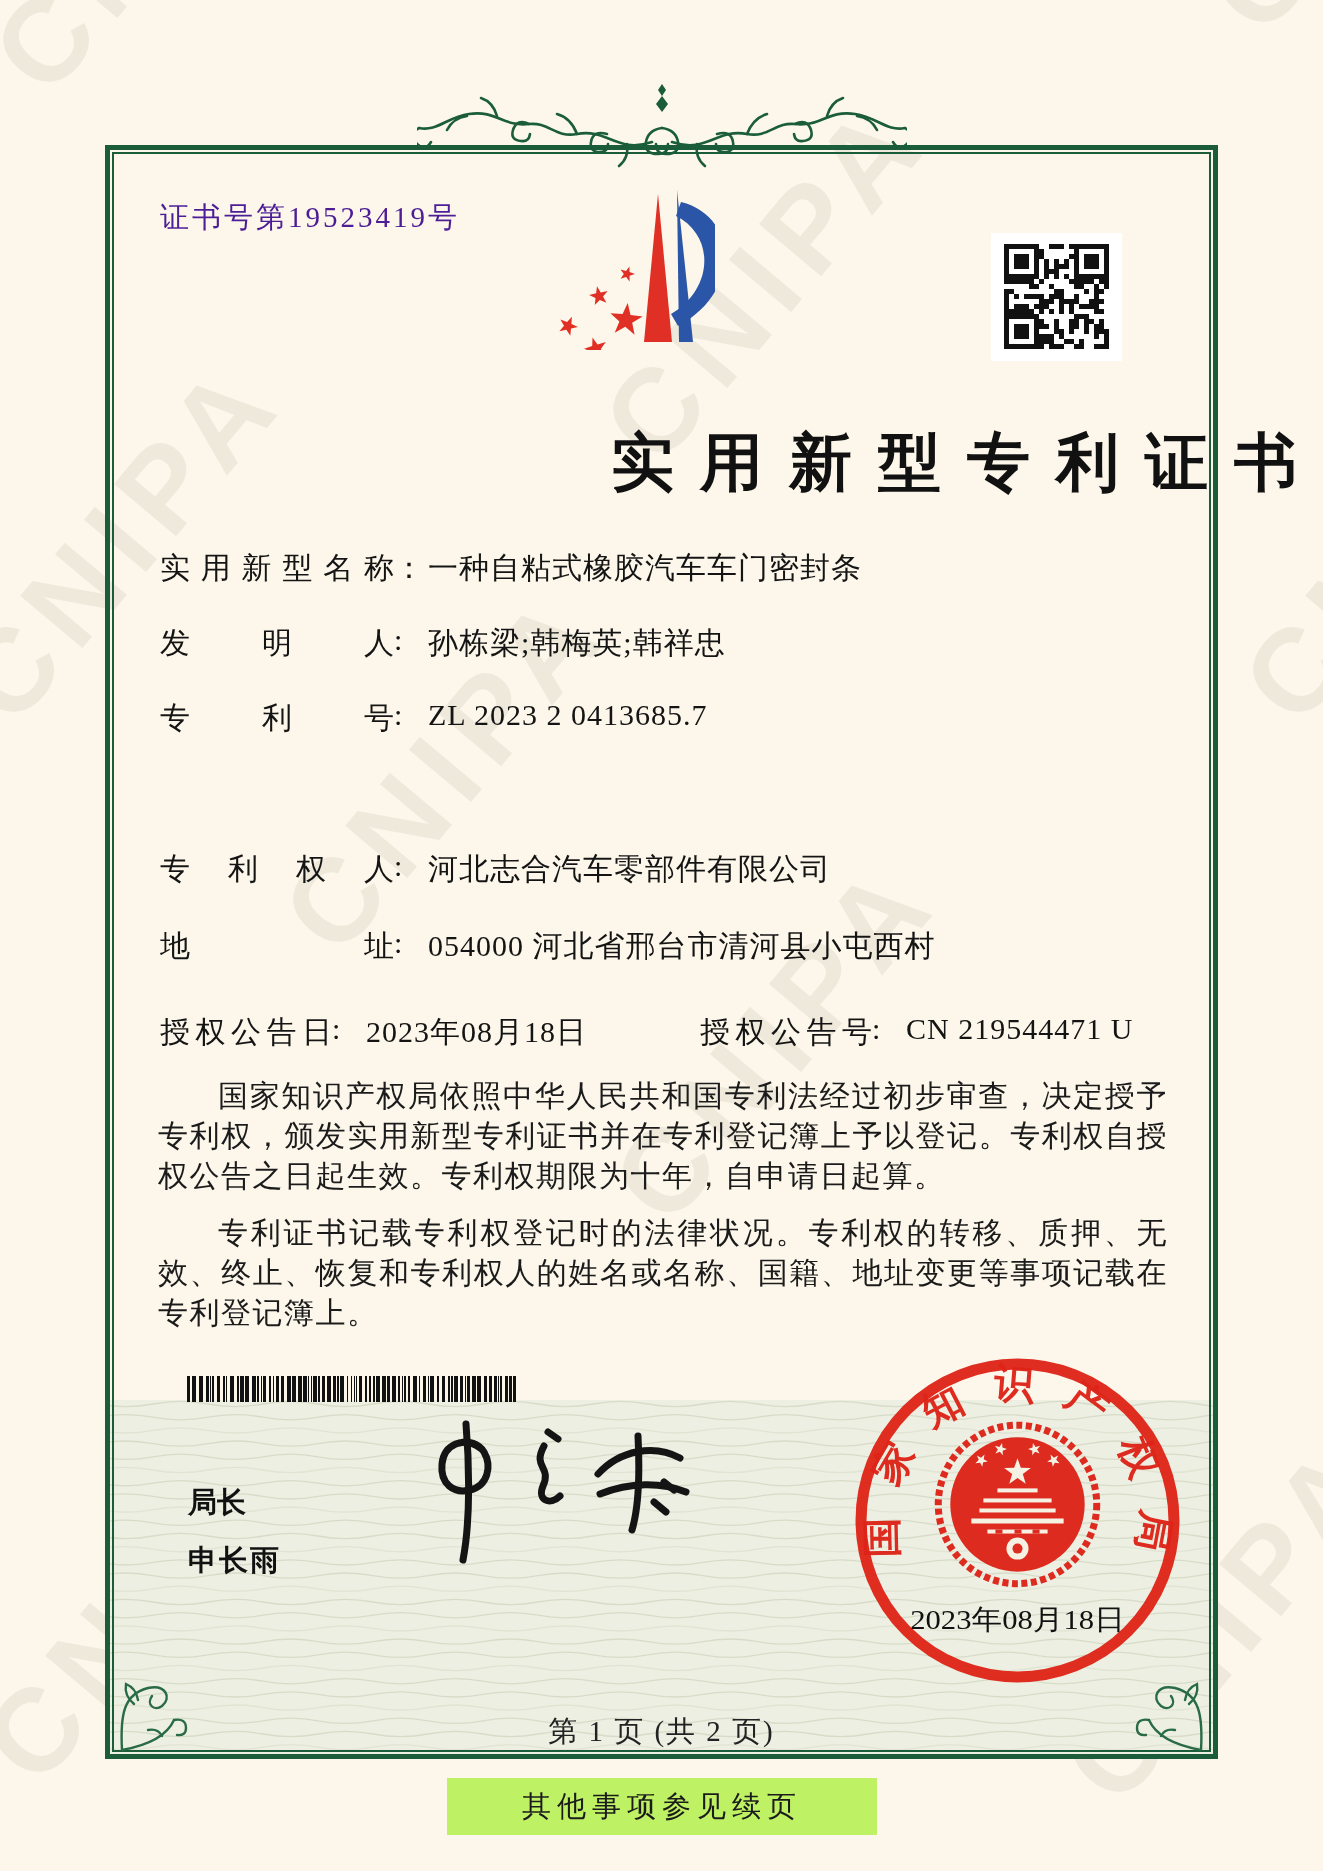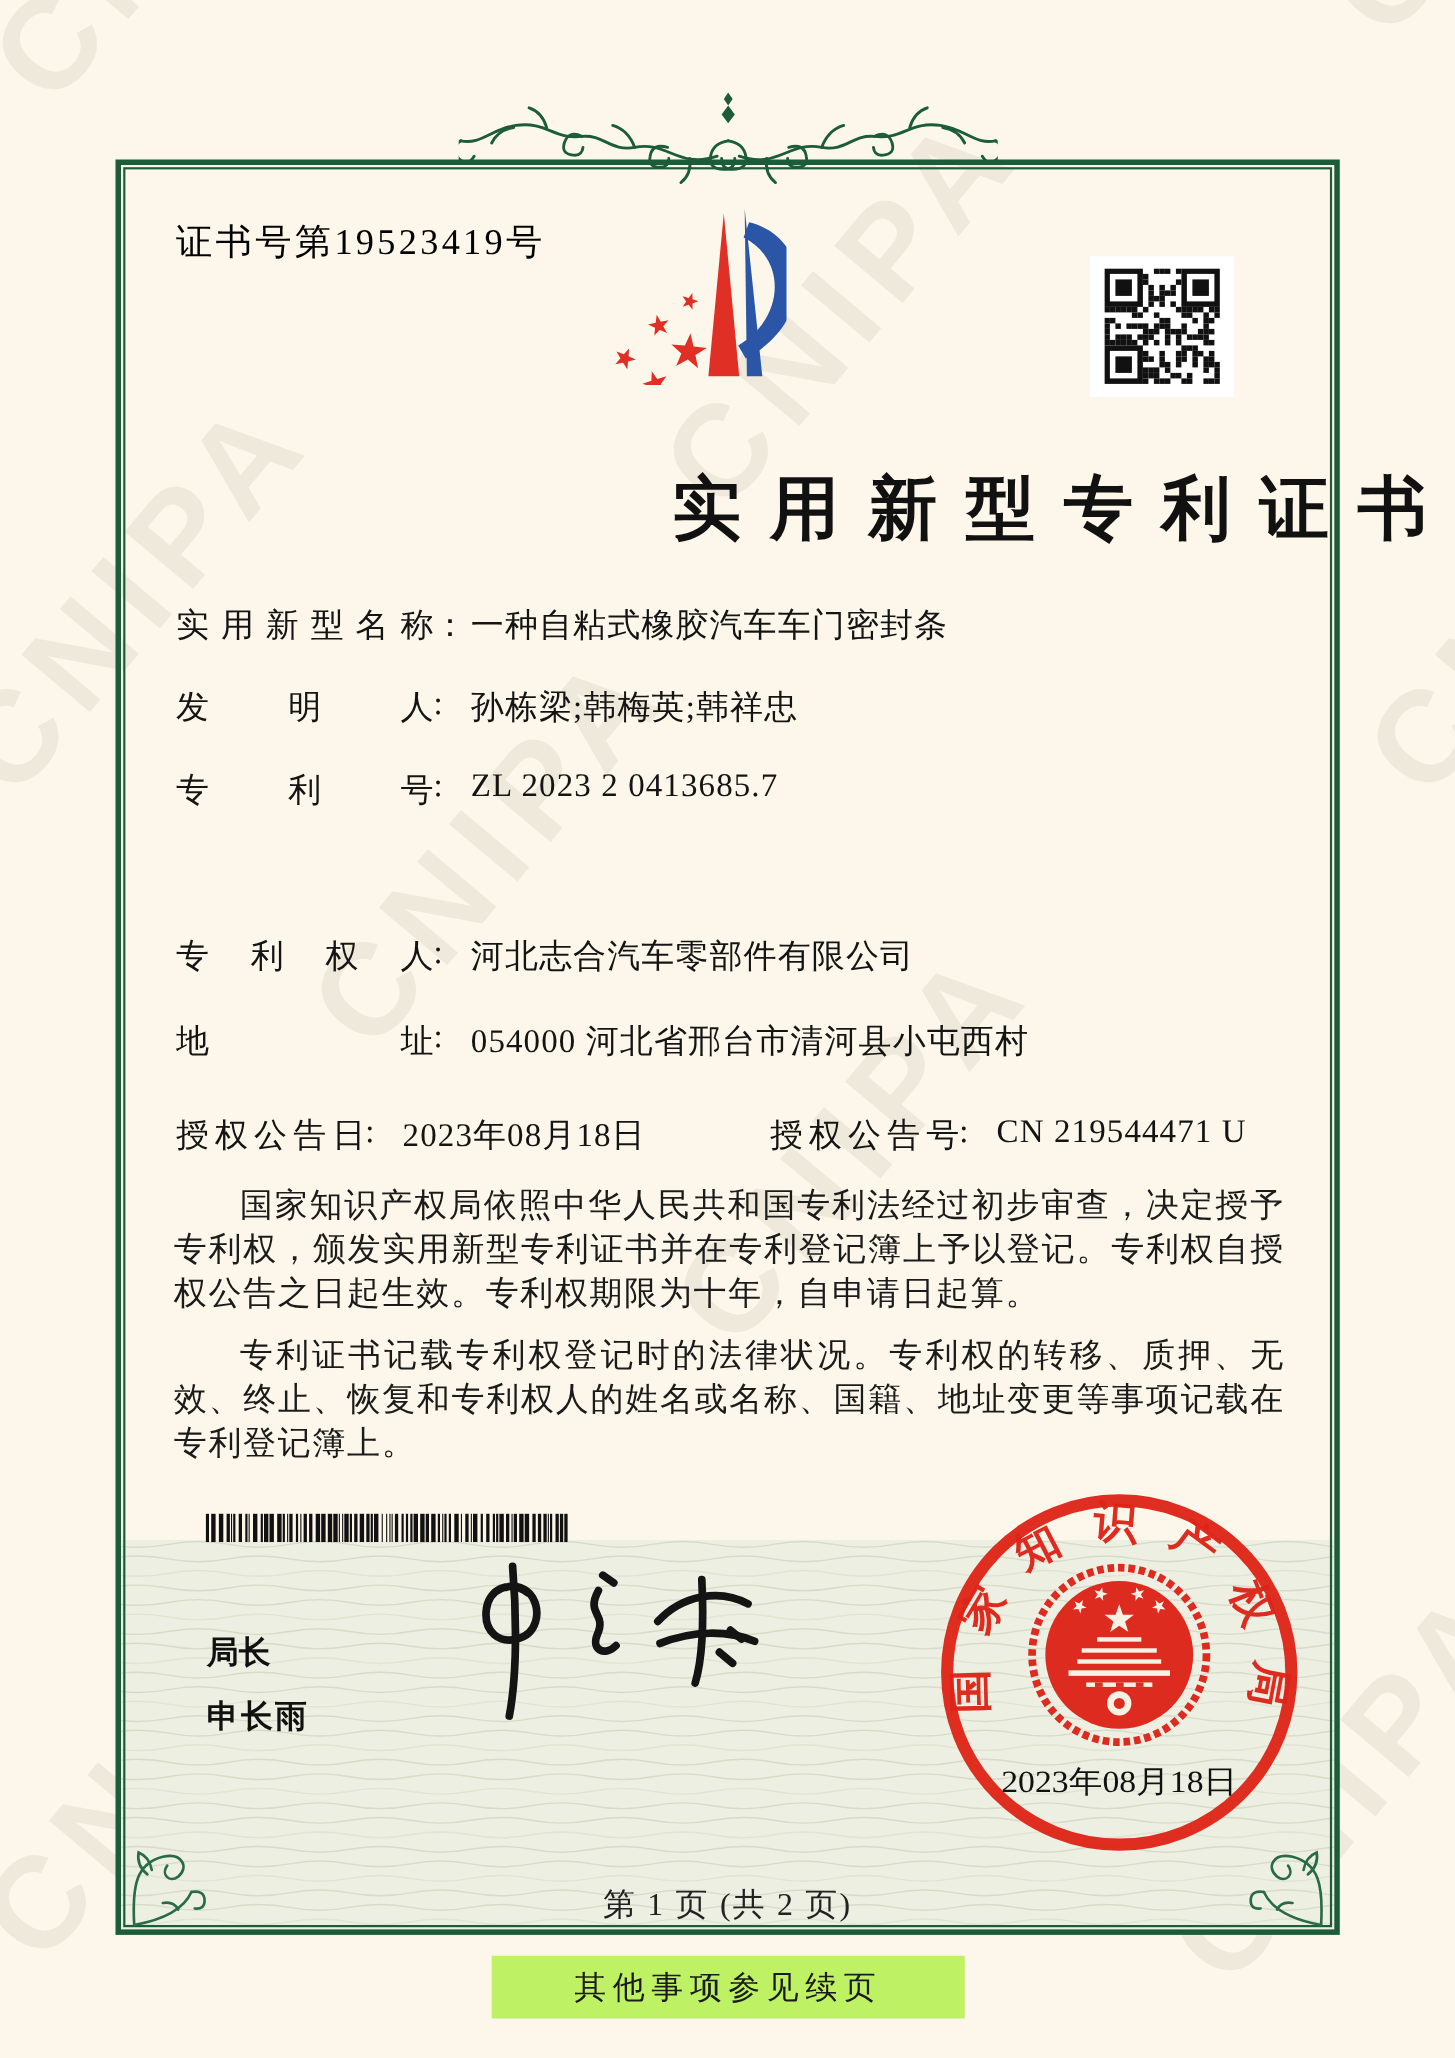--- a/index.html
+++ b/index.html
@@ -23,21 +23,21 @@
   
   .frame {
     position:absolute; left:105px; top:145px; width:1113px; height:1614px;
     border:5px solid #1b5c3a;
   }
   .frame::after {
     content:""; position:absolute; inset:2px; border:2px solid #1b5c3a;
   }
   
   .cert-no {
-    position:absolute; left:160px; top:198px; font-size:33px; color:#000000;
+    position:absolute; left:160px; top:198px; font-size:29px; color:#4c1d95;
     letter-spacing:3px;
   }
   .logo { position:absolute; left:480px; top:188px; width:235px; height:162px; }
   .qr-box {
     position:absolute; left:991px; top:233px; width:131px; height:128px;
     background:#ffffff;
   }
   .qr-box svg { position:absolute; left:13px; top:11px; }
   .doc-title {
     position:absolute; left:0; top:420px; width:100%; text-align:right;

